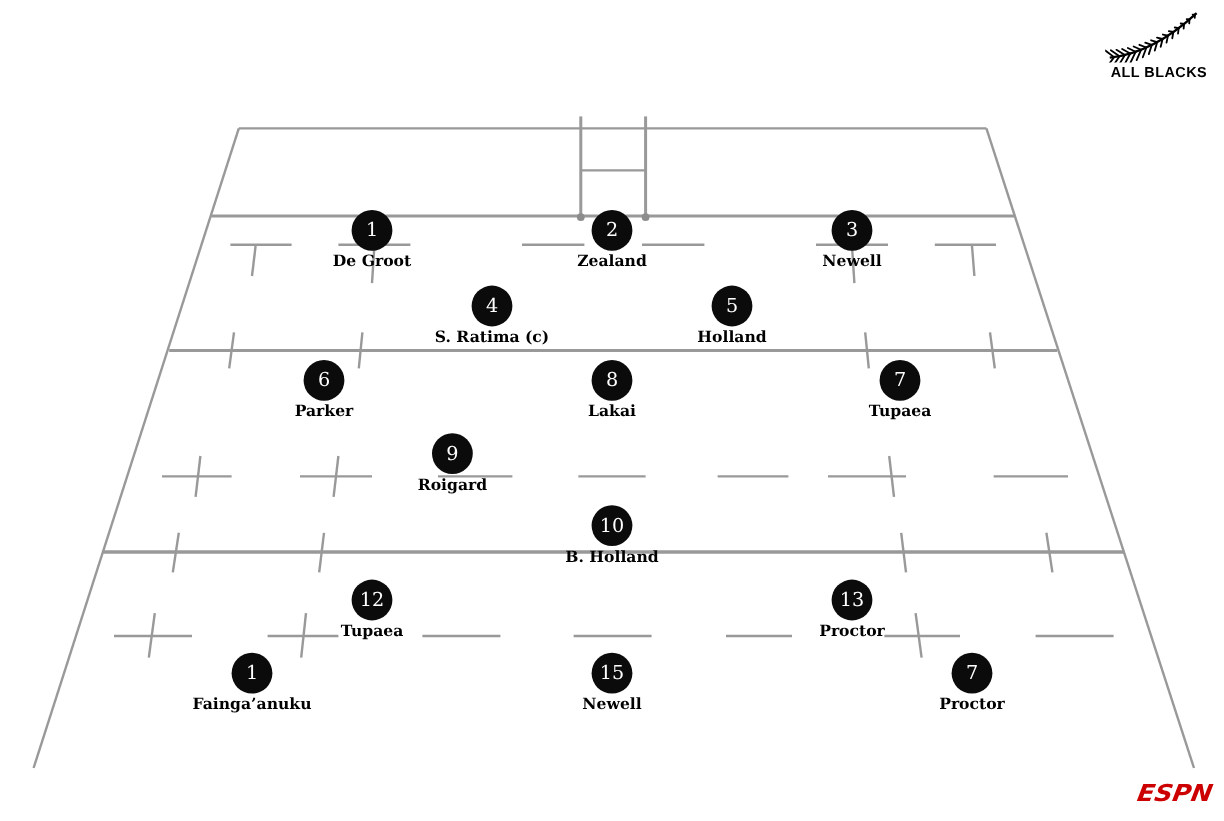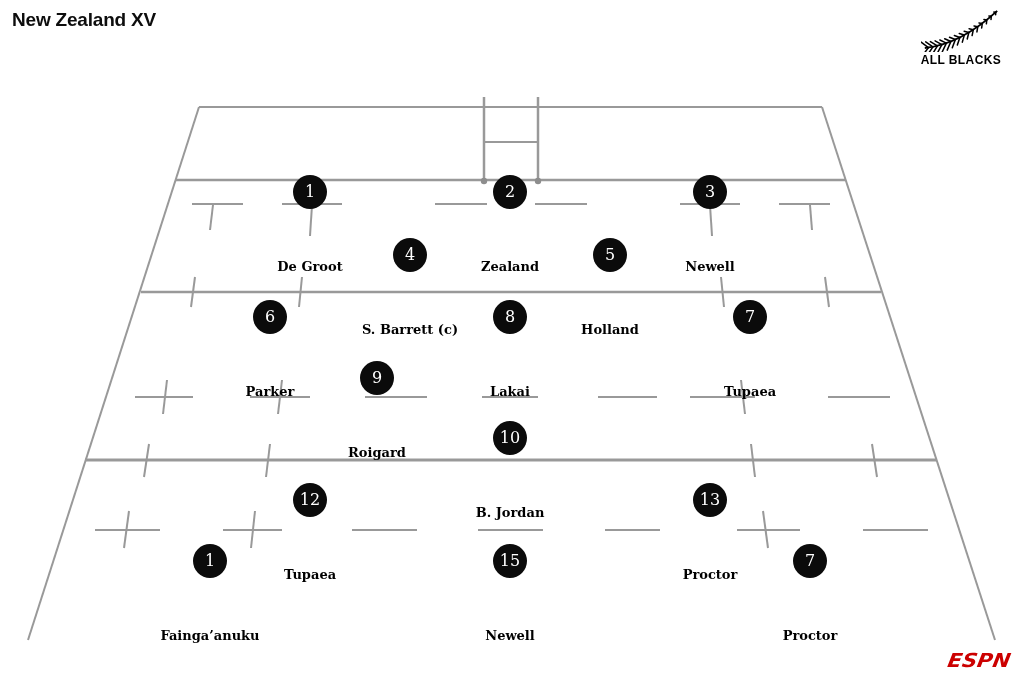--- a/index.html
+++ b/index.html
@@ -2,33 +2,33 @@
 <html><head>
 <meta charset="utf-8">
 <style>
   html,body{margin:0;padding:0;background:#fff;}
   .canvas{position:relative;width:1020px;height:684px;background:#ffffff;overflow:hidden;
           font-family:"Liberation Sans",sans-serif;}
   
   .title{position:absolute;left:12px;top:9px;font-size:19px;font-weight:bold;color:#0d0d0d;letter-spacing:-0.2px;}
   .subtitle{position:absolute;left:12px;top:39px;font-size:14.5px;color:#1d1d1d;}
   
-  .teamlogo{position:absolute;top:6px;right:14px;width:90px;text-align:center;}
+  .teamlogo{position:absolute;top:6px;right:14px;width:90px;text-align:right;}
   .teamlogo svg{display:block;margin:0 auto;}
   .wordmark{font-weight:bold;font-size:12px;letter-spacing:0.4px;color:#000;white-space:nowrap;margin-top:1px;}
   
   #pitchwrap{position:absolute;inset:0;color:#999999;}
   
   #players{position:absolute;inset:0;}
   .player{position:absolute;width:0;height:0;}
   .badge{position:absolute;left:0;top:0;transform:translate(-50%,-50%);width:34px;height:34px;
          border-radius:50%;background:#0b0b0b;color:#fff;display:flex;align-items:center;justify-content:center;
          font-family:"DejaVu Serif",serif;font-size:16px;line-height:1;}
   .pname{position:absolute;left:0;top:19px;transform:translateX(-50%);white-space:nowrap;
-         font-family:"DejaVu Serif",serif;font-weight:bold;font-size:13px;color:#000;margin-top:48px;}
+         font-family:"DejaVu Serif",serif;font-weight:bold;font-size:13px;color:#000;}
   
   .espn{position:absolute;right:12px;bottom:12px;font-family:"DejaVu Sans",sans-serif;
         font-weight:bold;font-style:italic;font-size:21px;letter-spacing:0px;
         transform:skewX(-10deg) scaleY(0.92);transform-origin:bottom right;}
 </style>
 </head>
 <body>
 
 <div class="canvas">
 
@@ -82,21 +82,20 @@
 
       <g stroke-width="2">
         <path d="M95 530H160 M223 530H282 M352 530H417 M478 530H543 M605 530H660 M737 530H800 M863 530H928"></path>
         <line x1="129" y1="511" x2="124" y2="548"></line>
         <line x1="255" y1="511" x2="251" y2="548"></line>
         <line x1="763" y1="511" x2="768" y2="548"></line>
       </g>
     </svg>
   </div>
 
-  <div class="title">New Zealand XV</div>
 
   <div class="teamlogo">
     <svg id="fern" viewBox="0 0 84 48" width="80" height="46">
         <path d="M4 44 Q42 40 80 5" stroke="#000000" stroke-width="2" fill="none"></path>
         <line x1="7.8" y1="43.5225" x2="-0.15450443259883517" y2="54.337142122223256" stroke="#000000" stroke-width="1.6" stroke-linecap="round"></line>
         <line x1="7.8" y1="43.5225" x2="0.0850081186940086" y2="37.699231478681185" stroke="#000000" stroke-width="1.6" stroke-linecap="round"></line>
         <line x1="12.512" y1="42.715136" x2="5.491921432295627" y2="53.31293958863372" stroke="#000000" stroke-width="1.6" stroke-linecap="round"></line>
         <line x1="12.512" y1="42.715136" x2="4.94478495451078" y2="37.5665366346462" stroke="#000000" stroke-width="1.6" stroke-linecap="round"></line>
         <line x1="17.224" y1="41.669444" x2="11.087309664240152" y2="51.980459116029635" stroke="#000000" stroke-width="1.6" stroke-linecap="round"></line>
         <line x1="17.224" y1="41.669444" x2="9.855377128767518" y2="37.15939345705156" stroke="#000000" stroke-width="1.6" stroke-linecap="round"></line>
@@ -138,21 +137,21 @@
       <div class="player" style="left: 510px; top: 192px;">
         <div class="badge">2</div>
         <div class="pname">Zealand</div>
       </div>
       <div class="player" style="left: 710px; top: 192px;">
         <div class="badge">3</div>
         <div class="pname">Newell</div>
       </div>
       <div class="player" style="left: 410px; top: 255px;">
         <div class="badge">4</div>
-        <div class="pname">S. Barrett (c)</div>
+        <div class="pname">S. Ratima (c)</div>
       </div>
       <div class="player" style="left: 610px; top: 255px;">
         <div class="badge">5</div>
         <div class="pname">Holland</div>
       </div>
       <div class="player" style="left: 270px; top: 317px;">
         <div class="badge">6</div>
         <div class="pname">Parker</div>
       </div>
       <div class="player" style="left: 510px; top: 317px;">
@@ -162,21 +161,21 @@
       <div class="player" style="left: 750px; top: 317px;">
         <div class="badge">7</div>
         <div class="pname">Tupaea</div>
       </div>
       <div class="player" style="left: 377px; top: 378px;">
         <div class="badge">9</div>
         <div class="pname">Roigard</div>
       </div>
       <div class="player" style="left: 510px; top: 438px;">
         <div class="badge">10</div>
-        <div class="pname">B. Jordan</div>
+        <div class="pname">B. Holland</div>
       </div>
       <div class="player" style="left: 310px; top: 500px;">
         <div class="badge">12</div>
         <div class="pname">Tupaea</div>
       </div>
       <div class="player" style="left: 710px; top: 500px;">
         <div class="badge">13</div>
         <div class="pname">Proctor</div>
       </div>
       <div class="player" style="left: 210px; top: 561px;">

